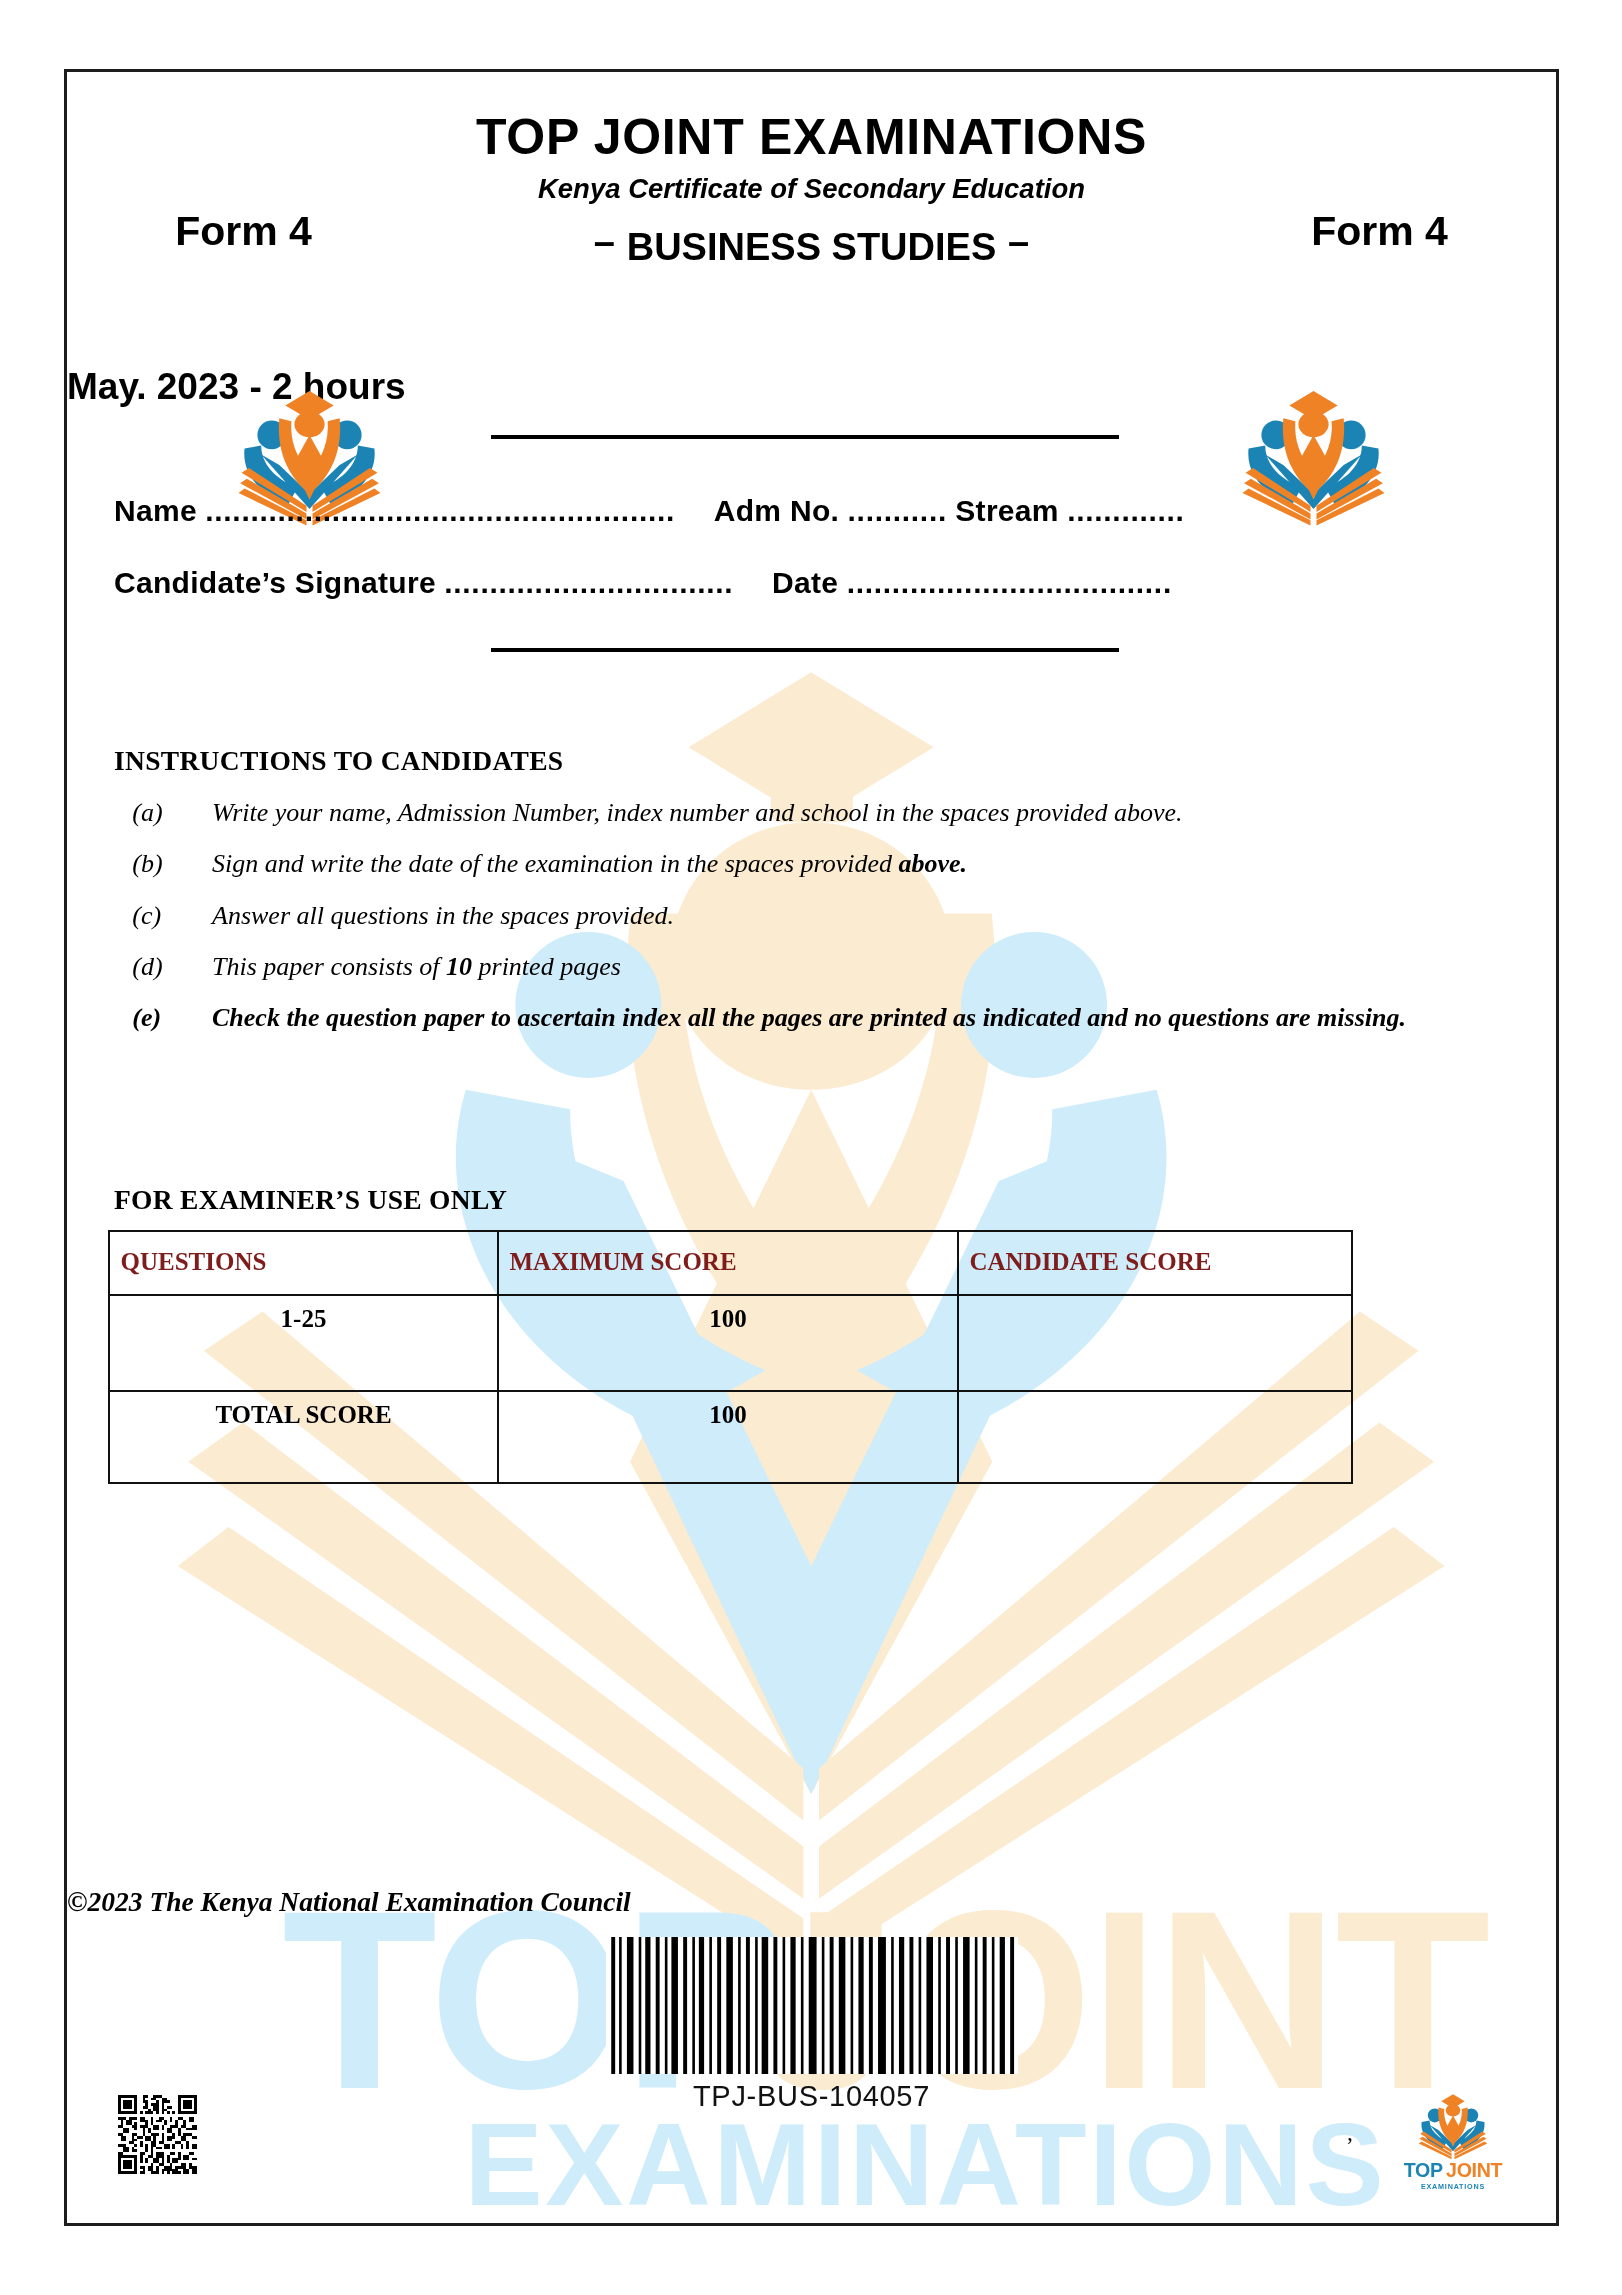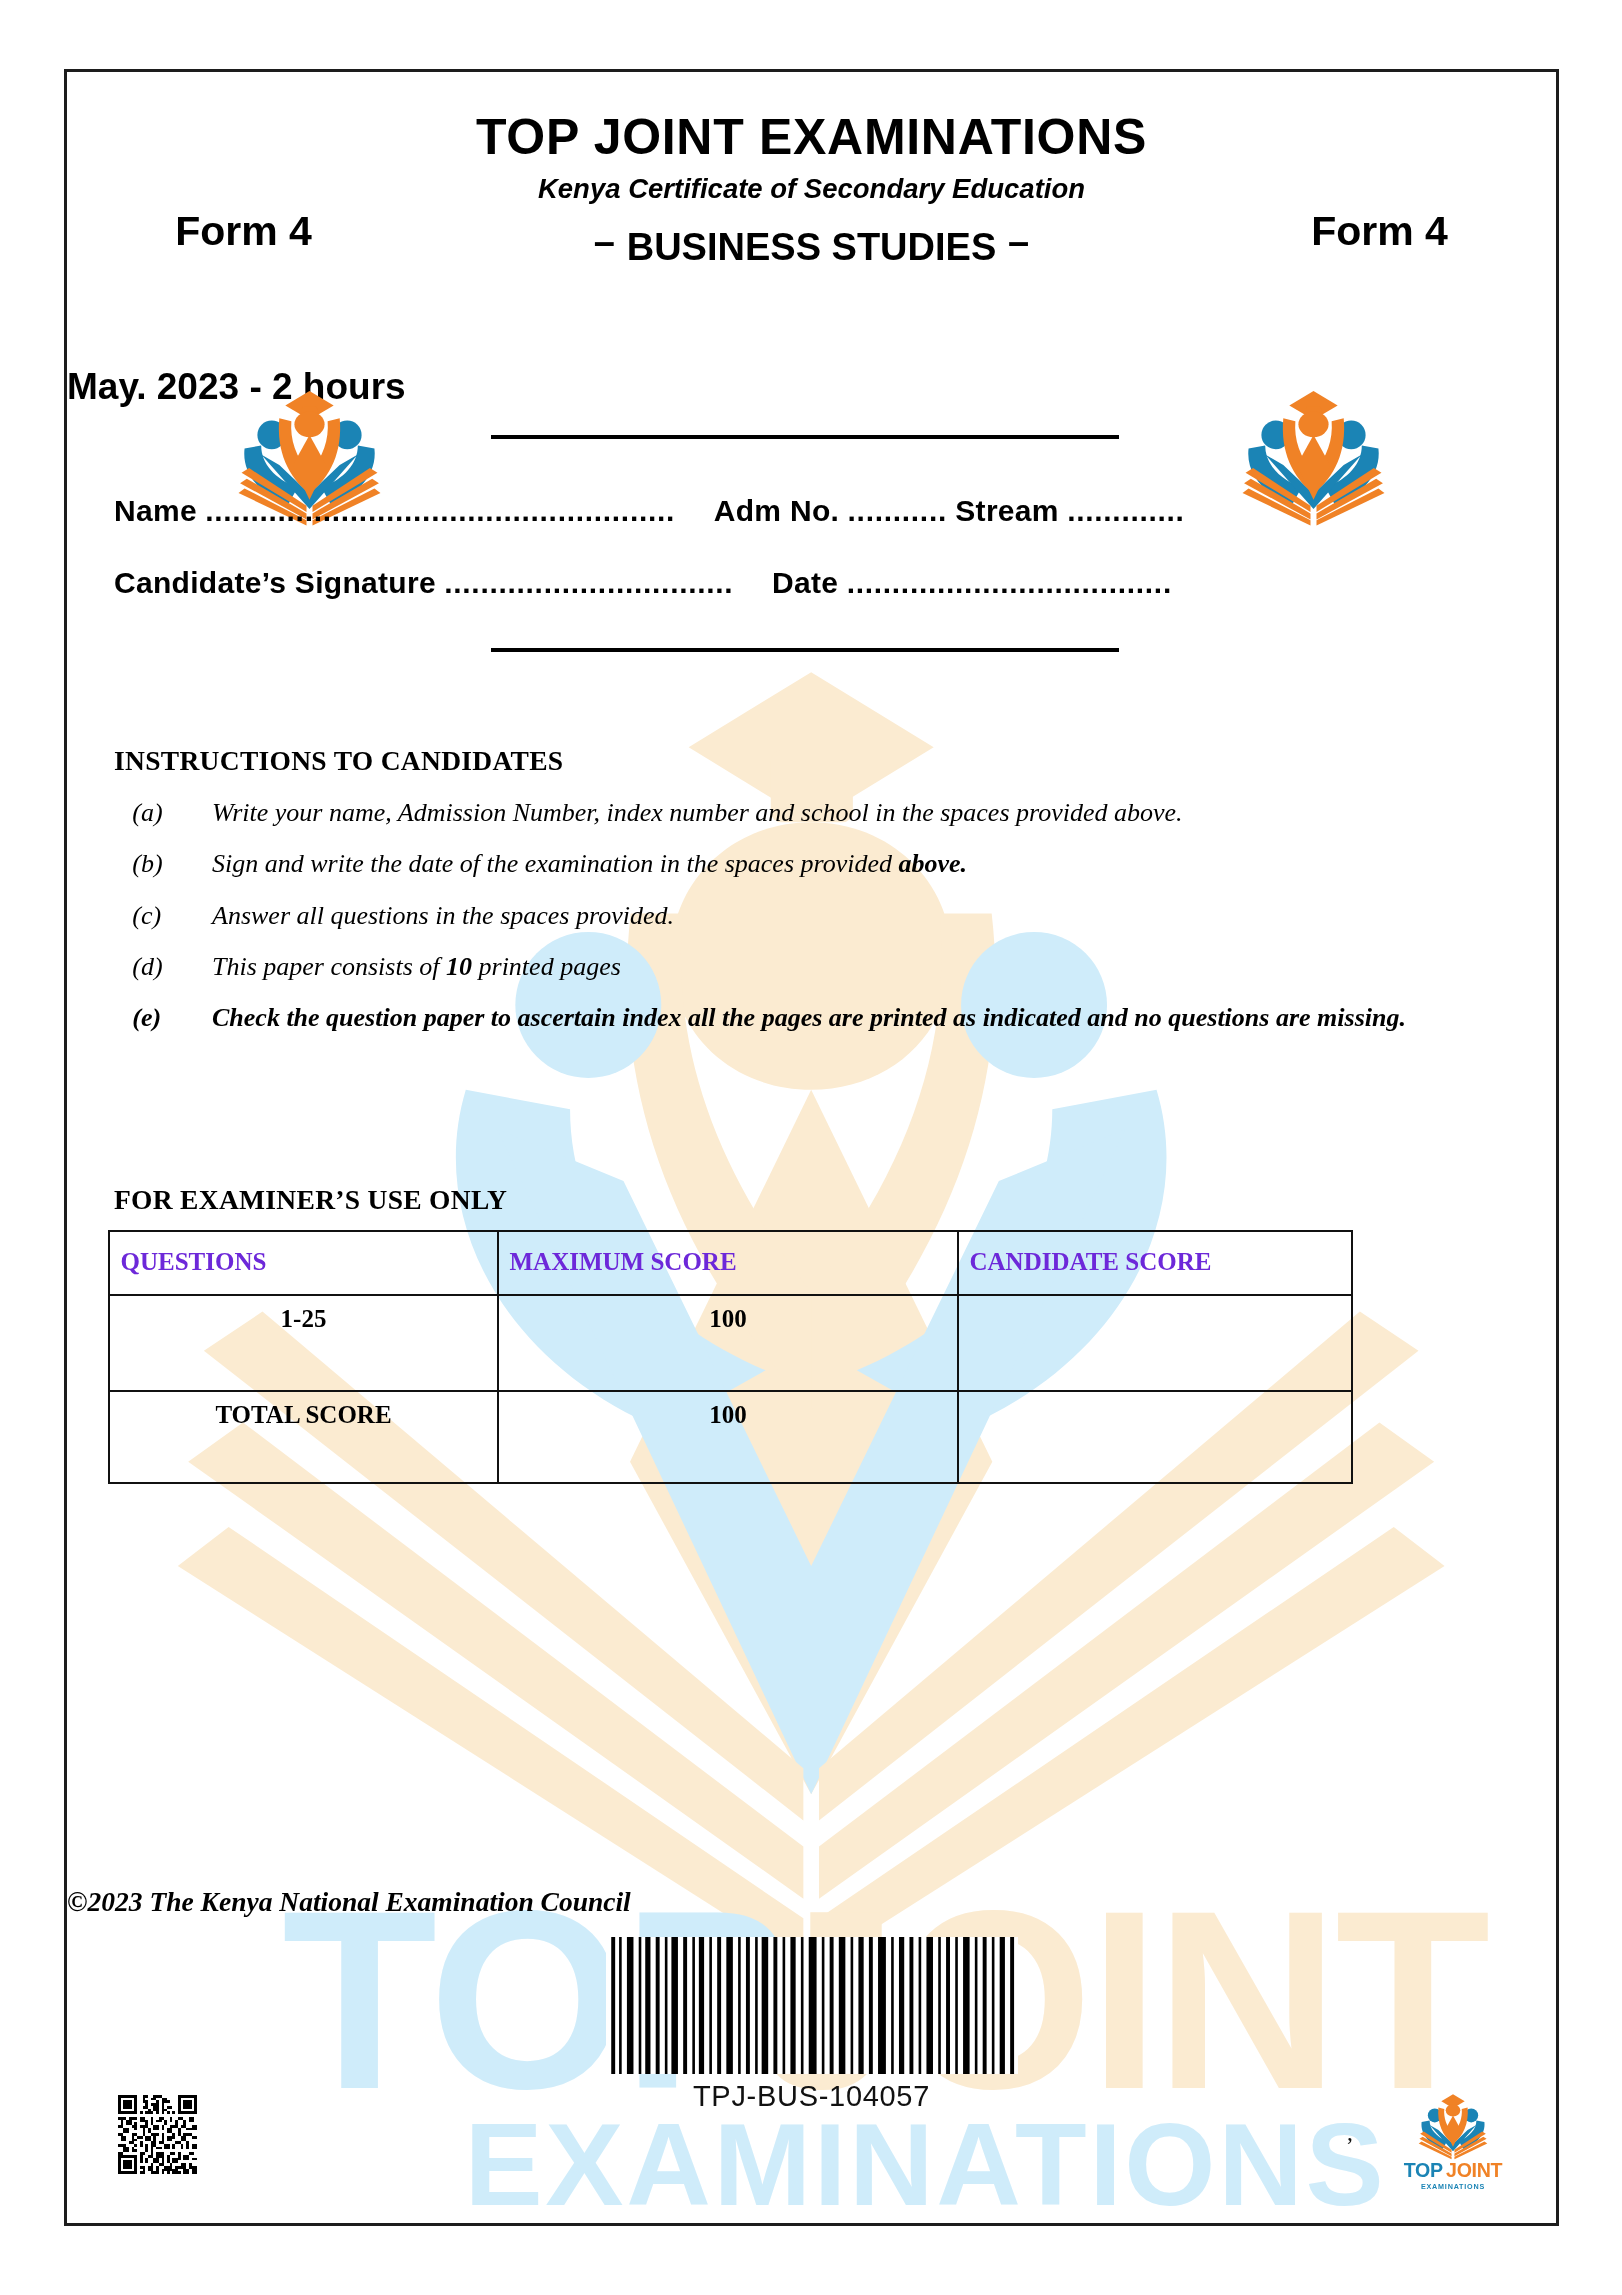--- a/index.html
+++ b/index.html
@@ -211,21 +211,21 @@
     border: 2px solid #111;
     padding: 12px;
     background: transparent;
   }
   #examiner-table th {
     text-align: left;
     padding: 9.2px 10.5px 11.8px 10.5px;
     font-family: "Liberation Serif", serif;
     font-weight: bold;
     font-size: 25px;
-    color: #6d28d9;
+    color: #7f1d1d;
     height: 41px;
   }
   #examiner-table td {
     text-align: center;
     font-family: "Liberation Serif", serif;
     font-weight: bold;
     font-size: 25px;
     color: #000;
     vertical-align: top;
     padding-top: 9.2px;

